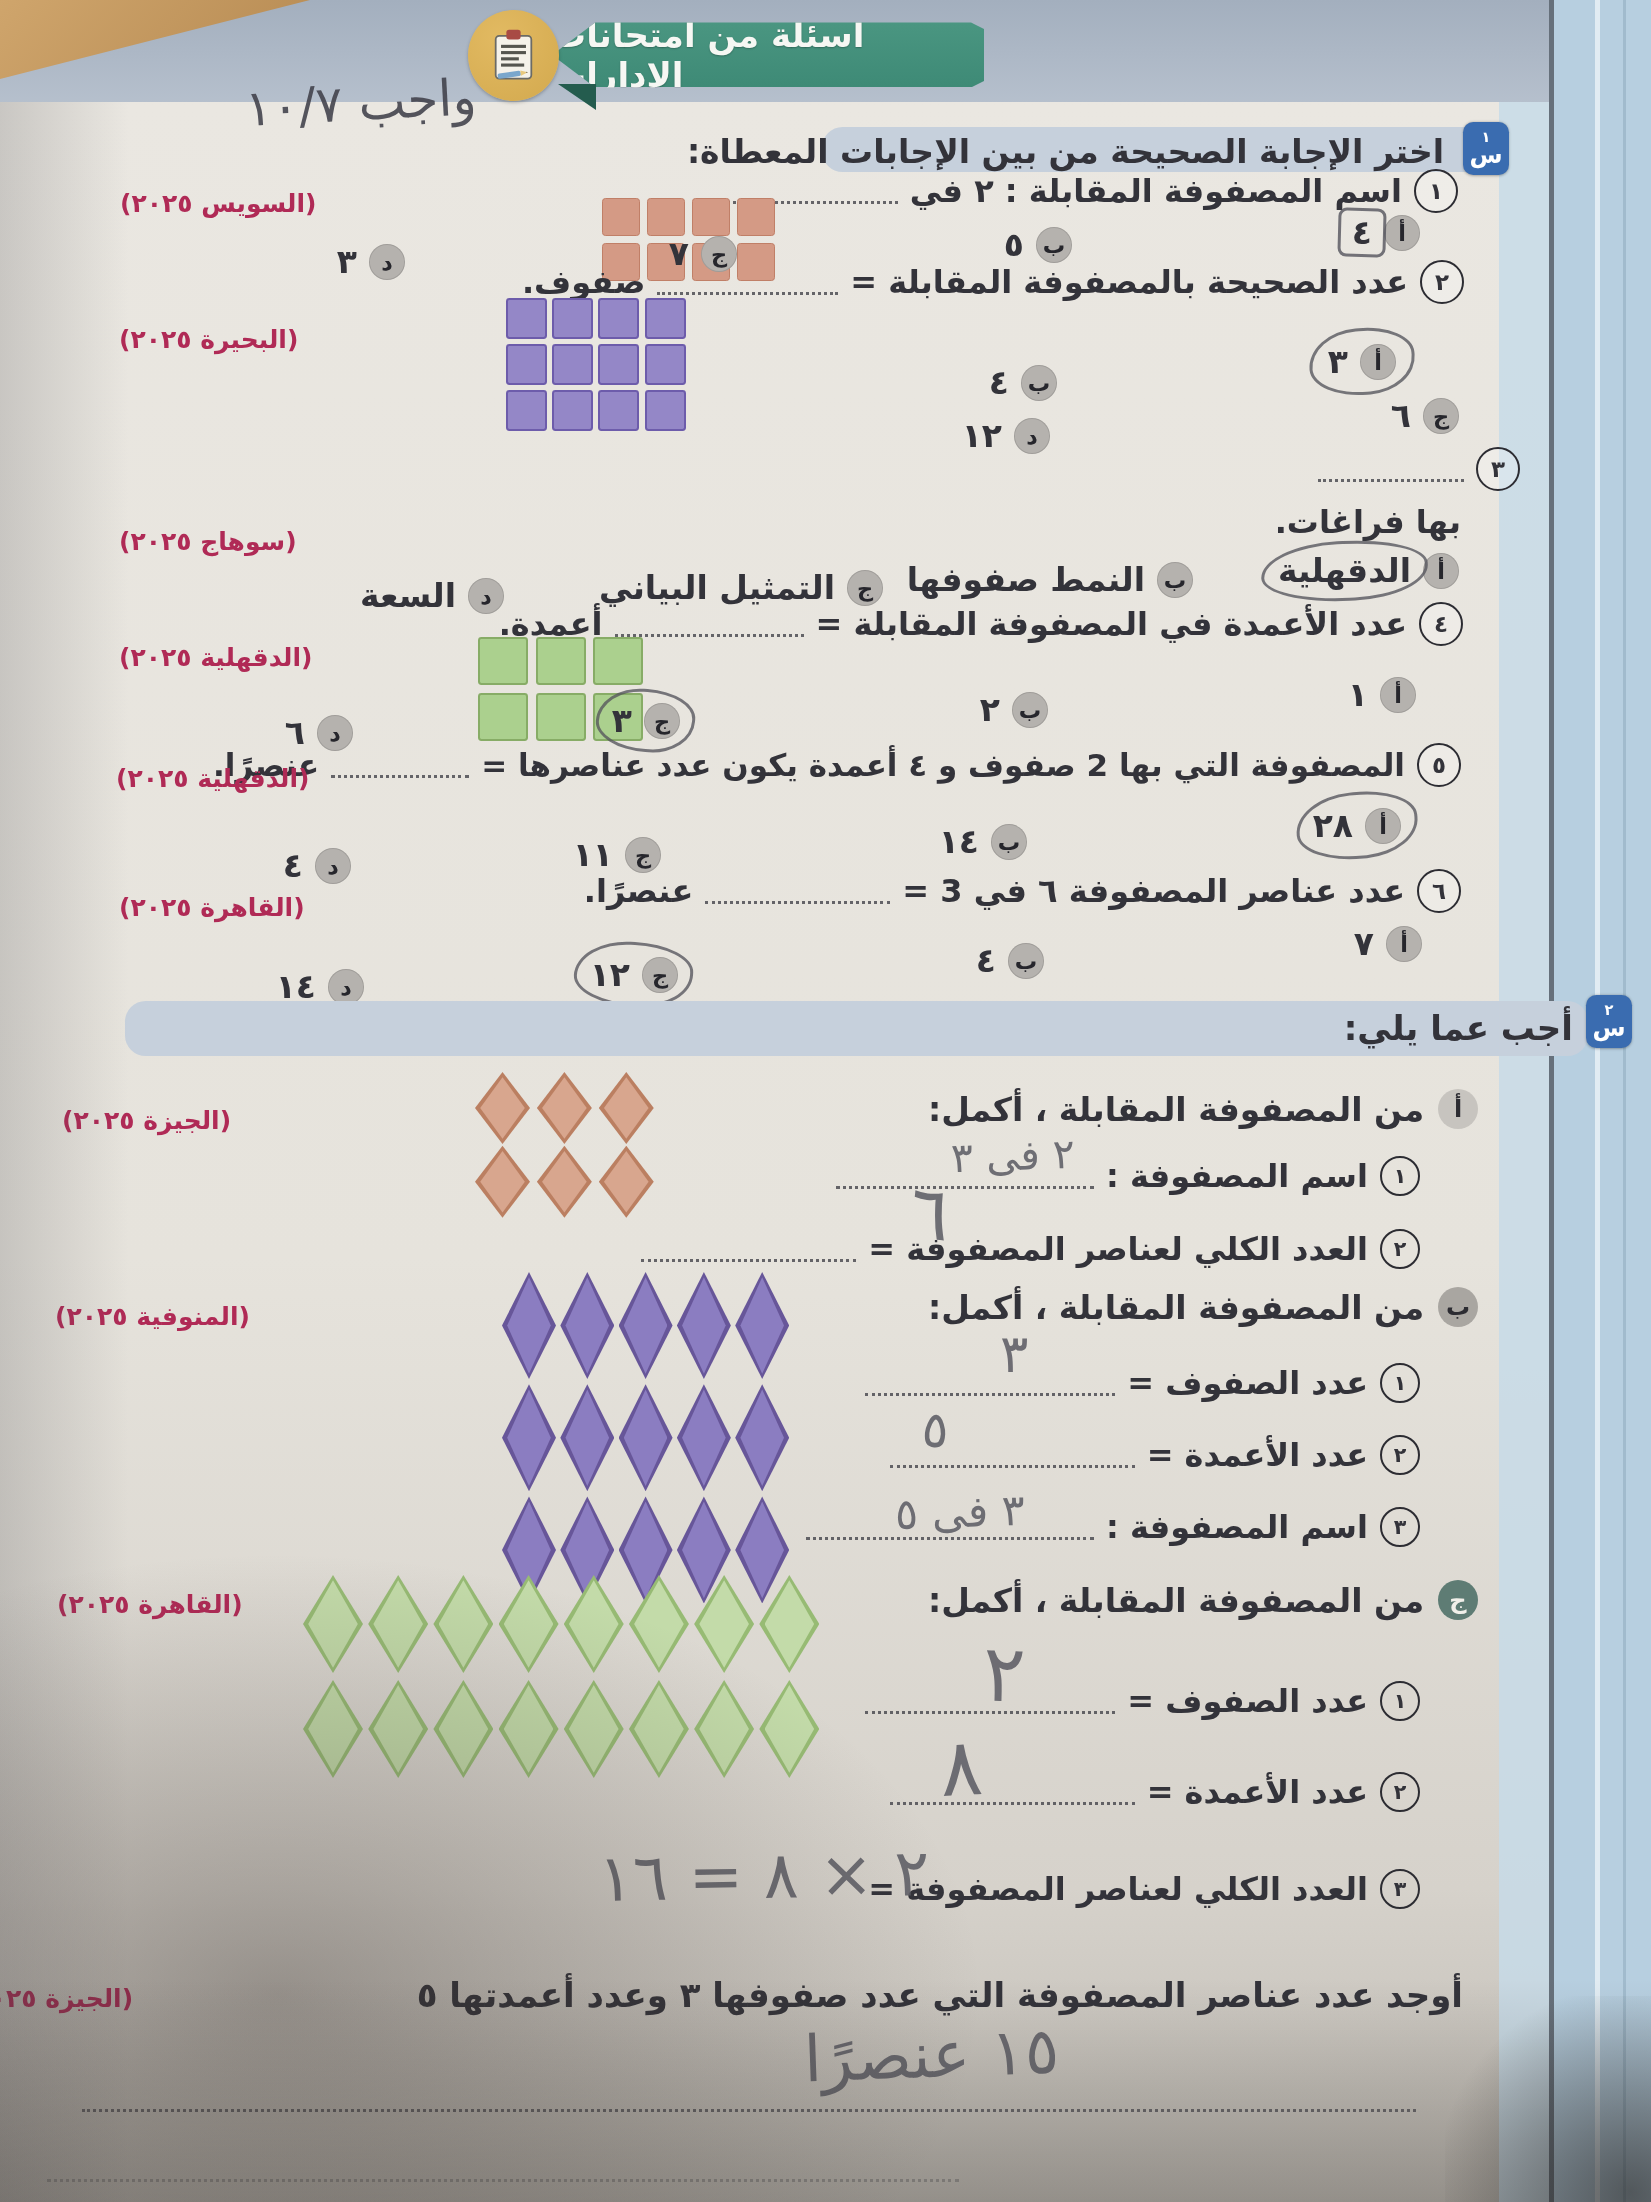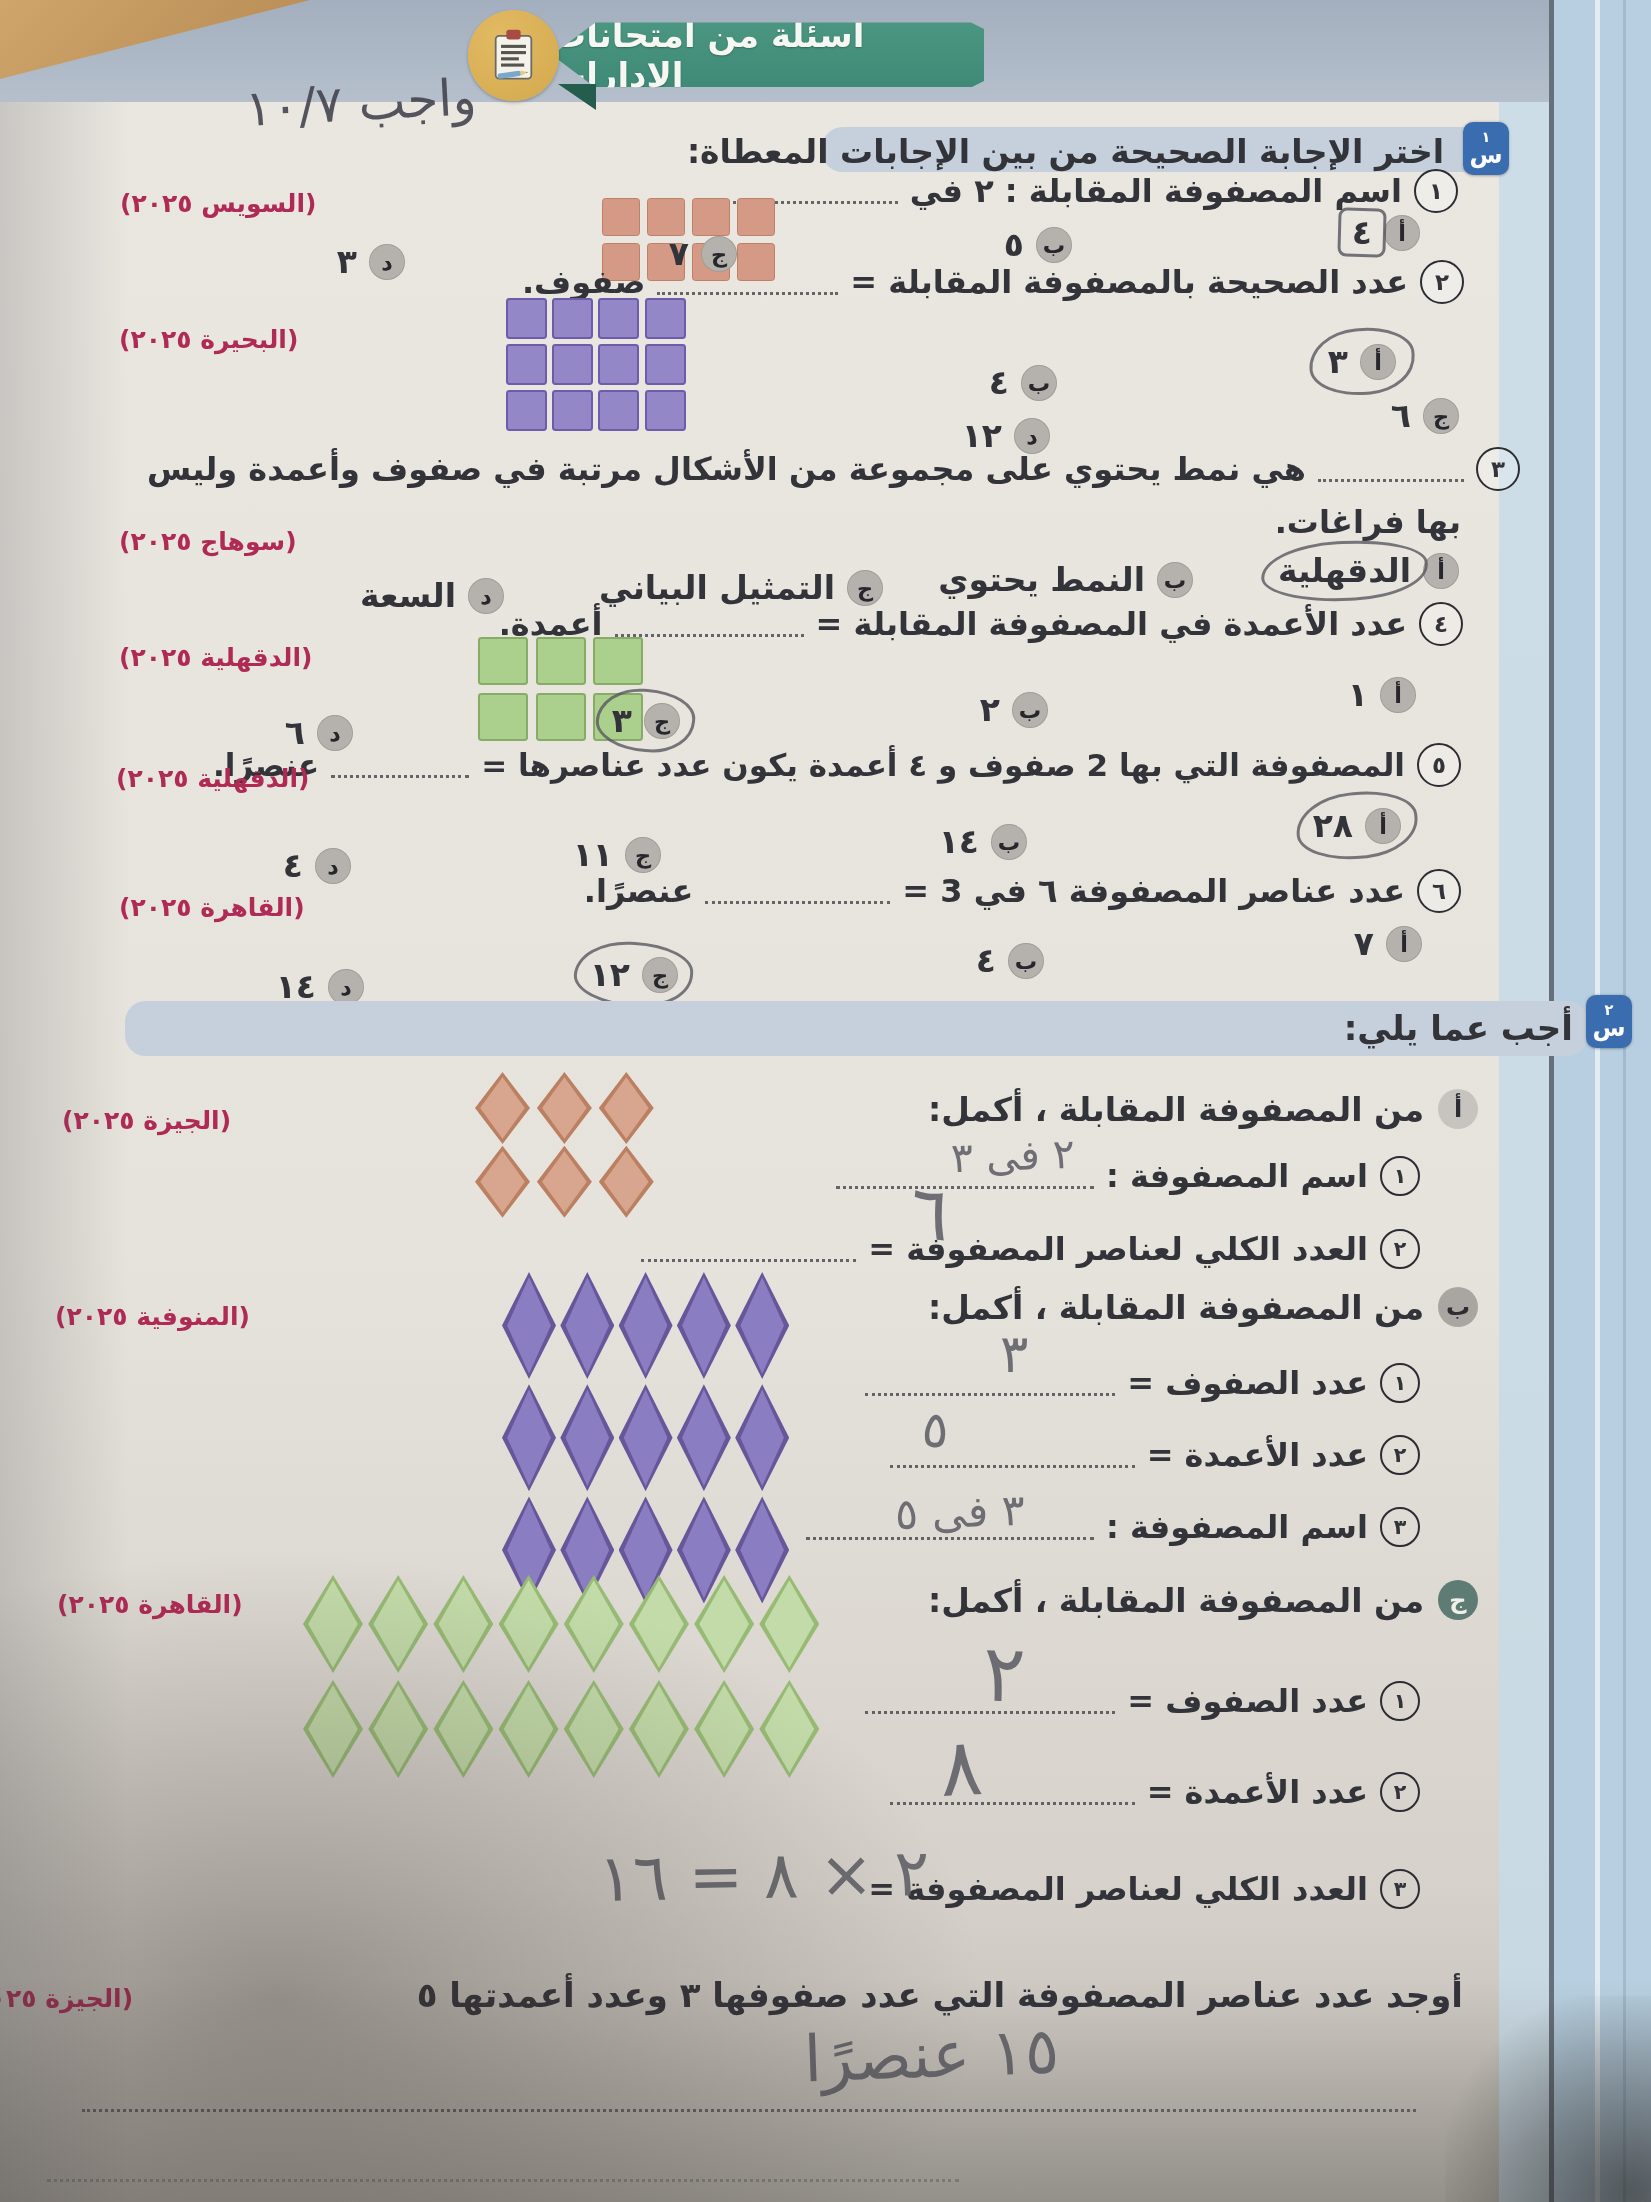--- a/index.html
+++ b/index.html
@@ -199,34 +199,33 @@
   <span class="oval">٦</span>
 </div>
 <div class="abs opt" style="right:602px;top:416px">
   <span class="obadge">د</span>
   <span class="oval">١٢</span>
 </div>
 
 <div class="abs qline" style="right:132px;top:447px">
   <span class="qnum">٣</span>
   <span class="dots" style="width:146px"></span>
-  <span>هي نمط يحتوي على مجموعة من الأشكال مرتبة في صفوف وأعمدة وليس</span>
 </div>
 <div class="abs qline" style="right:191px;top:503px">
   <span>بها فراغات.</span>
 </div>
 <div class="abs src" style="left:119px;top:527px">(سوهاج ٢٠٢٥)</div>
 <div class="abs opt" style="right:193px;top:551px">
   <span class="obadge">أ</span>
   <span class="oval"><span>الدقهلية</span>
     <i class="hcirc" style="inset:-10.3px -17px;transform:rotate(-3deg)"></i></span>
 </div>
 <div class="abs opt" style="right:459px;top:560px">
   <span class="obadge">ب</span>
-  <span class="oval">النمط يحتوي</span>
+  <span class="oval">النمط صفوفها</span>
 </div>
 <div class="abs opt" style="right:769px;top:568px">
   <span class="obadge">ج</span>
   <span class="oval">التمثيل البياني</span>
 </div>
 <div class="abs opt" style="right:1148px;top:576px">
   <span class="obadge">د</span>
   <span class="oval">السعة</span>
 </div>
 

